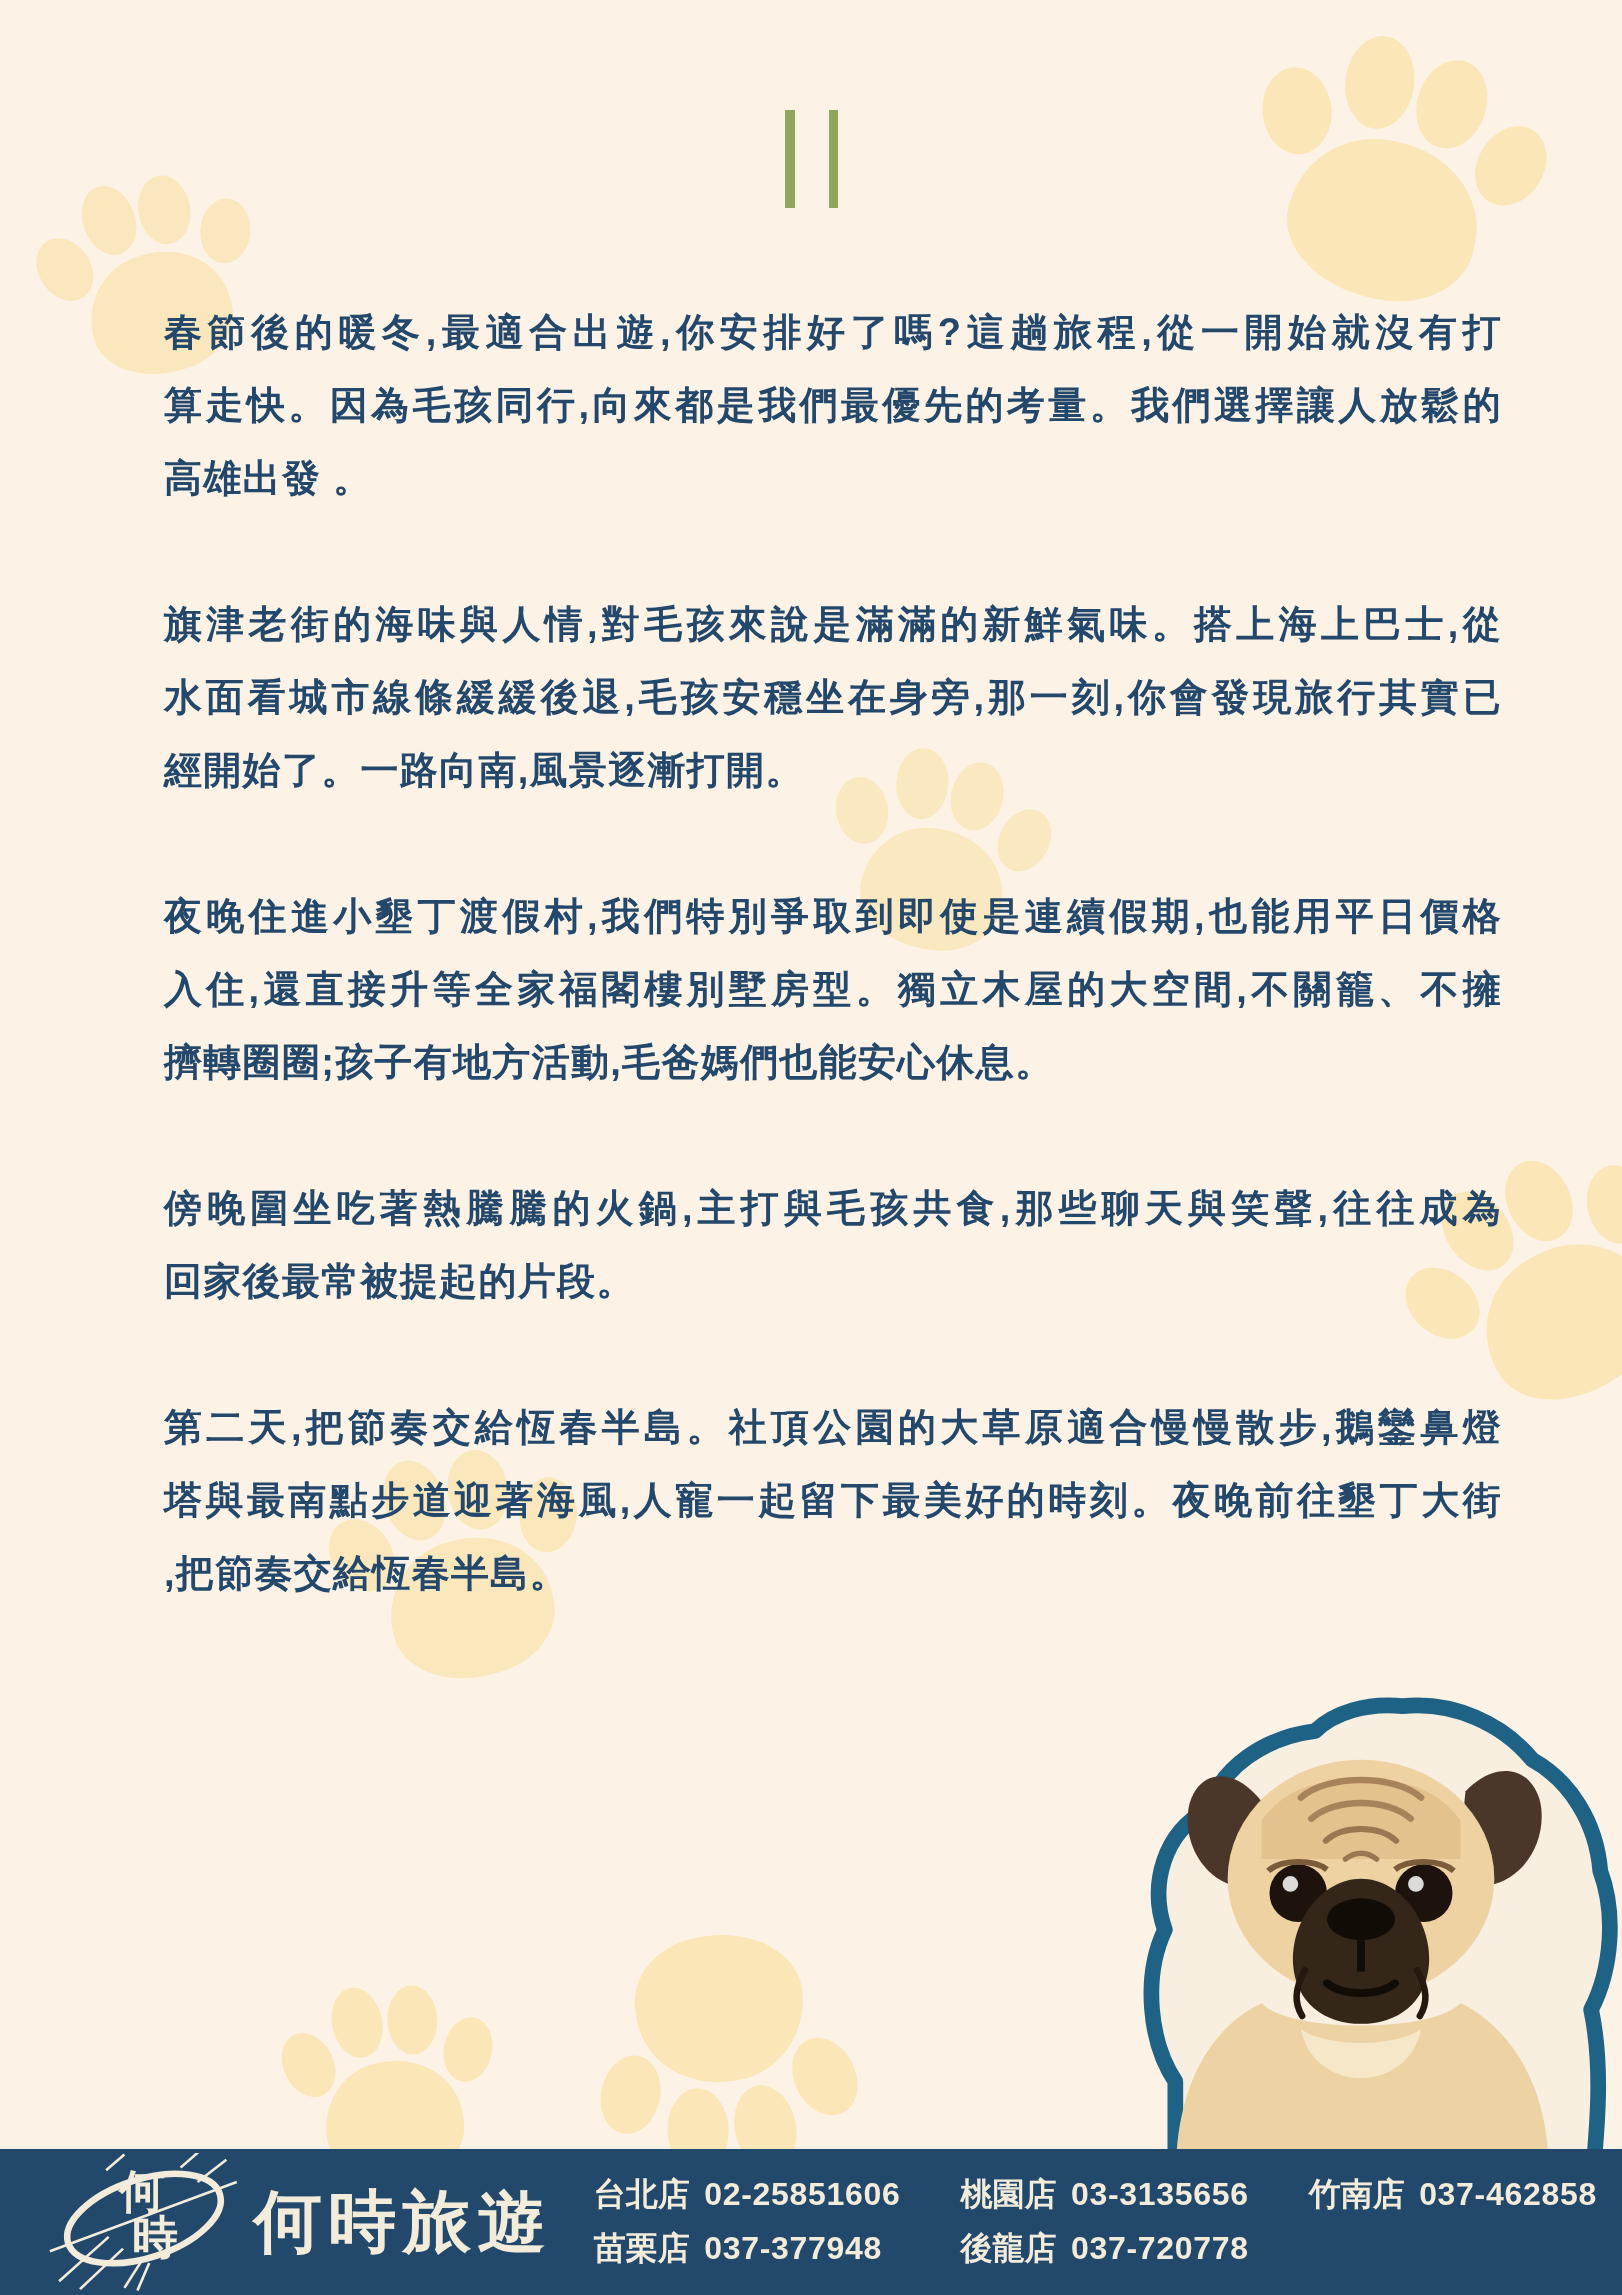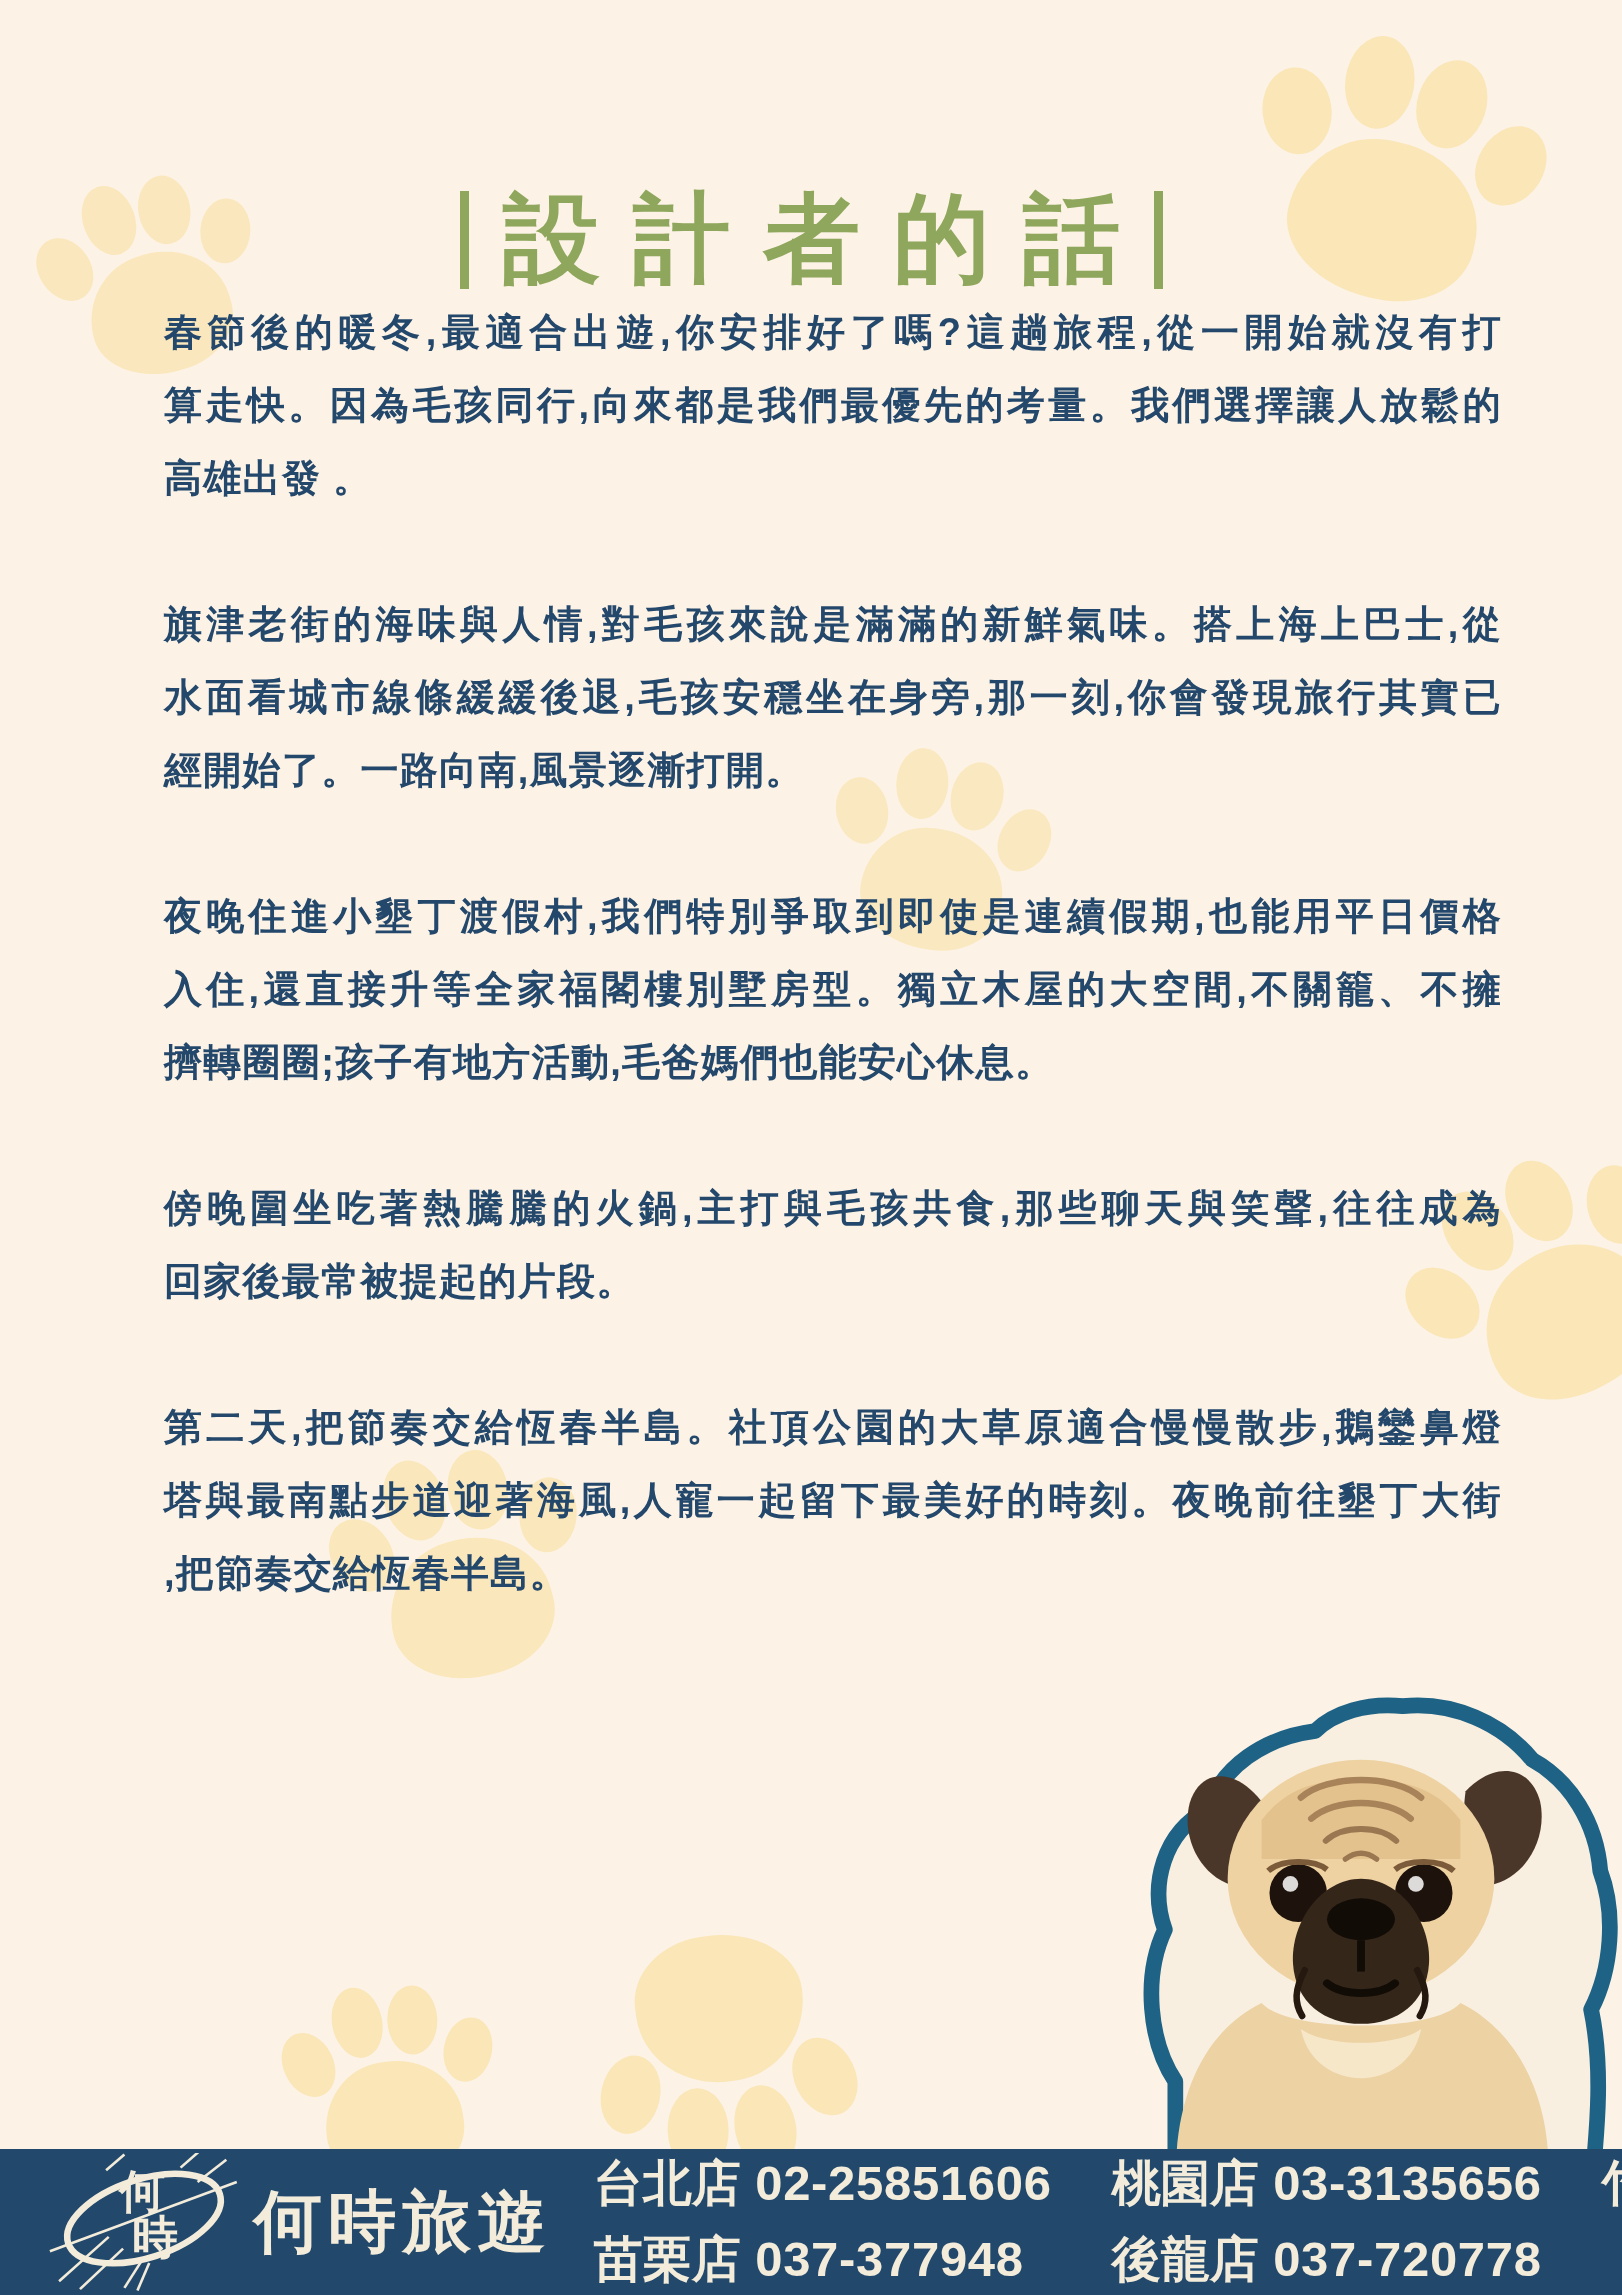--- a/index.html
+++ b/index.html
@@ -53,21 +53,21 @@
   }
   .brand-logo{width:196px; height:139px; flex:0 0 auto;}
   .brand-name{
     font-size:68px; font-weight:700; color:#F4ECDB;
     letter-spacing:6.5px; margin-left:11.8px; white-space:nowrap; flex:0 0 auto;
   }
   .stores{
     display:grid; grid-template-columns:auto auto auto;
     column-gap:60px; row-gap:9.2px; margin-left:42px;
   }
-  .store{font-size:49px; font-weight:700; color:#F4ECDB; white-space:nowrap;}
+  .store{font-size:32px; font-weight:700; color:#F4ECDB; white-space:nowrap;}
   .store .num{margin-left:14.4px; letter-spacing:0.7px;}
 </style>
 </head>
 <body>
 
 <div class="page">
 
   <div class="paw" style="left:46px;  top:175px;  width:216px; height:216px; transform:rotate(-16deg); opacity:.85;">
       <i class="pad"></i>
       <i class="t1"></i>
@@ -113,21 +113,20 @@
   <div class="paw" style="left:595px;  top:1914px; width:255px; height:262px; transform:rotate(172deg);">
       <i class="pad"></i>
       <i class="t1"></i>
       <i class="t2"></i>
       <i class="t3"></i>
       <i class="t4"></i>
     </div>
 
   <div class="title-row">
     <span class="title-bar"></span>
-    <h1 class="page-title">設計者的話</h1>
     <span class="title-bar"></span>
   </div>
 
   <div class="content">
     <div class="para">
       <div class="line">春節後的暖冬,最適合出遊,你安排好了嗎?這趟旅程,從一開始就沒有打</div>
       <div class="line">算走快。因為毛孩同行,向來都是我們最優先的考量。我們選擇讓人放鬆的</div>
       <div class="line last">高雄出發 。</div>
     </div>
     <div class="para">

